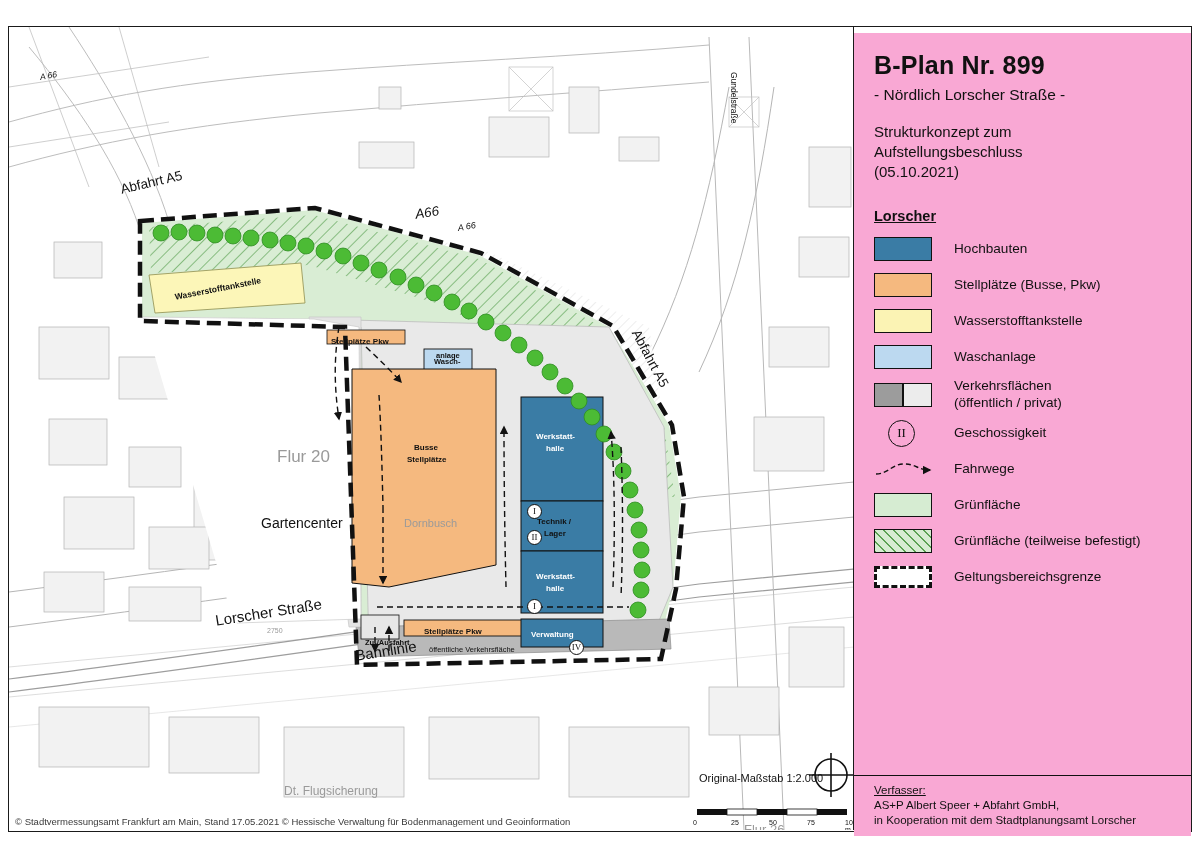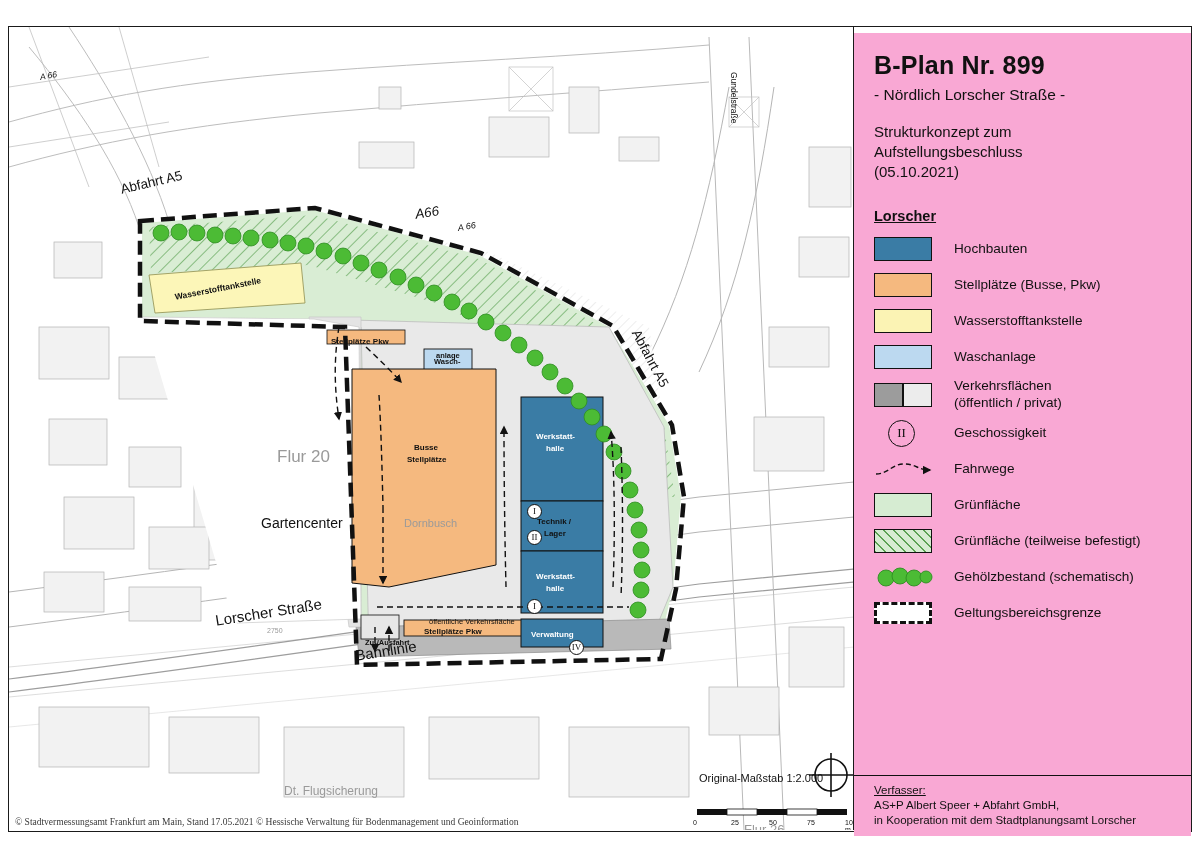--- a/index.html
+++ b/index.html
@@ -49,21 +49,20 @@
     white-space: nowrap;
     pointer-events: none;
   }
   .credit {
     position: absolute;
     left: 6px;
     bottom: 3px;
     font-size: 9.5px;
     color: #3a3a3a;
     white-space: nowrap;
-    font-family: Liberation Serif, serif;
   }
   
   #side-panel {
     position: absolute;
     left: 845px;
     top: 6px;
     width: 337px;
     height: 803px;
     box-sizing: border-box;
     padding: 14px 14px 0 20px;
@@ -408,21 +407,21 @@
           <div class="maplabel" style="left: 405px; top: 416px; font-size: 8px; transform-origin: left top; font-weight: bold;">Busse</div>
           <div class="maplabel" style="left: 527px; top: 405px; font-size: 8px; transform-origin: left top; font-weight: bold; color: rgb(255, 255, 255);">Werkstatt-</div>
           <div class="maplabel" style="left: 537px; top: 417px; font-size: 8px; transform-origin: left top; font-weight: bold; color: rgb(255, 255, 255);">halle</div>
           <div class="maplabel" style="left: 528px; top: 490px; font-size: 8px; transform-origin: left top; font-weight: bold;">Technik /</div>
           <div class="maplabel" style="left: 535px; top: 502px; font-size: 8px; transform-origin: left top; font-weight: bold;">Lager</div>
           <div class="maplabel" style="left: 527px; top: 545px; font-size: 8px; transform-origin: left top; font-weight: bold; color: rgb(255, 255, 255);">Werkstatt-</div>
           <div class="maplabel" style="left: 537px; top: 557px; font-size: 8px; transform-origin: left top; font-weight: bold; color: rgb(255, 255, 255);">halle</div>
           <div class="maplabel" style="left: 522px; top: 603px; font-size: 8px; transform-origin: left top; font-weight: bold; color: rgb(255, 255, 255);">Verwaltung</div>
           <div class="maplabel" style="left: 415px; top: 600px; font-size: 8px; transform-origin: left top; font-weight: bold;">Stellplätze Pkw</div>
           <div class="maplabel" style="left: 356px; top: 611px; font-size: 7.5px; transform-origin: left top; font-weight: bold;">Zu-/Ausfahrt</div>
-          <div class="maplabel" style="left: 420px; top: 590px; font-size: 7.5px; transform-origin: left top;">öffentliche Verkehrsfläche</div>
+          <div class="maplabel" style="left: 420px; top: 618px; font-size: 7.5px; transform-origin: left top;">öffentliche Verkehrsfläche</div>
           <div class="maplabel" style="left: 258px; top: 600px; font-size: 7px; transform-origin: left top; color: rgb(154, 154, 154);">2750</div>
         </div>
 
       <div id="storey-markers">
           <div style="position: absolute; left: 518px; top: 477px; width: 15px; height: 15px; border-radius: 50%; border: 1.1px solid rgb(17, 17, 17); background: rgb(255, 255, 255); box-sizing: border-box; font-family: &quot;Liberation Serif&quot;, serif; font-size: 9px; line-height: 13px; text-align: center; color: rgb(17, 17, 17);">I</div>
           <div style="position: absolute; left: 518px; top: 503px; width: 15px; height: 15px; border-radius: 50%; border: 1.1px solid rgb(17, 17, 17); background: rgb(255, 255, 255); box-sizing: border-box; font-family: &quot;Liberation Serif&quot;, serif; font-size: 9px; line-height: 13px; text-align: center; color: rgb(17, 17, 17);">II</div>
           <div style="position: absolute; left: 518px; top: 572px; width: 15px; height: 15px; border-radius: 50%; border: 1.1px solid rgb(17, 17, 17); background: rgb(255, 255, 255); box-sizing: border-box; font-family: &quot;Liberation Serif&quot;, serif; font-size: 9px; line-height: 13px; text-align: center; color: rgb(17, 17, 17);">I</div>
           <div style="position: absolute; left: 560px; top: 613px; width: 15px; height: 15px; border-radius: 50%; border: 1.1px solid rgb(17, 17, 17); background: rgb(255, 255, 255); box-sizing: border-box; font-family: &quot;Liberation Serif&quot;, serif; font-size: 9px; line-height: 13px; text-align: center; color: rgb(17, 17, 17);">IV</div>
         </div>
 
@@ -508,29 +507,20 @@
             </div>
             <div class="legend-label">Grünfläche</div>
           </div>
           <div class="legend-row">
             <div class="legend-sym">
               <div class="sw hatch-green"></div>
             </div>
             <div class="legend-label">Grünfläche (teilweise befestigt)</div>
           </div>
           <div class="legend-row">
-            <div class="legend-sym"><svg width="66" height="26">
-                <circle cx="12" cy="14" r="8" fill="#4cbb35" stroke="#2f8d22" stroke-width="0.9"></circle>
-                <circle cx="26" cy="12" r="8" fill="#4cbb35" stroke="#2f8d22" stroke-width="0.9"></circle>
-                <circle cx="40" cy="14" r="8" fill="#4cbb35" stroke="#2f8d22" stroke-width="0.9"></circle>
-                <circle cx="52" cy="13" r="6" fill="#4cbb35" stroke="#2f8d22" stroke-width="0.9"></circle>
-              </svg></div>
-            <div class="legend-label">Gehölzbestand (schematisch)</div>
-          </div>
-          <div class="legend-row">
             <div class="legend-sym">
               <div class="sw-dashborder"></div>
             </div>
             <div class="legend-label">Geltungsbereichsgrenze</div>
           </div>
         </div>
 
       <div class="footer">
         <div class="footer-title">Verfasser:</div>
         <div class="footer-line">AS+P Albert Speer + Abfahrt GmbH,</div>

